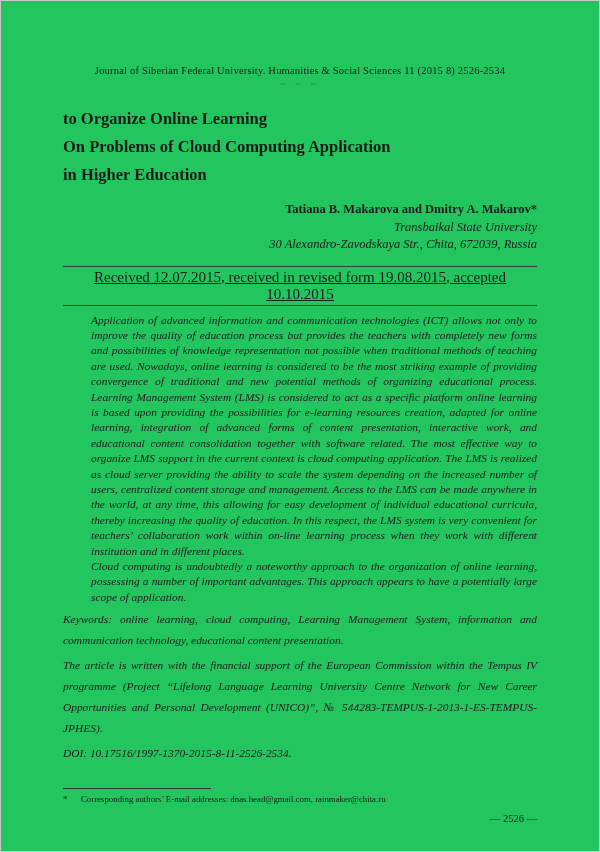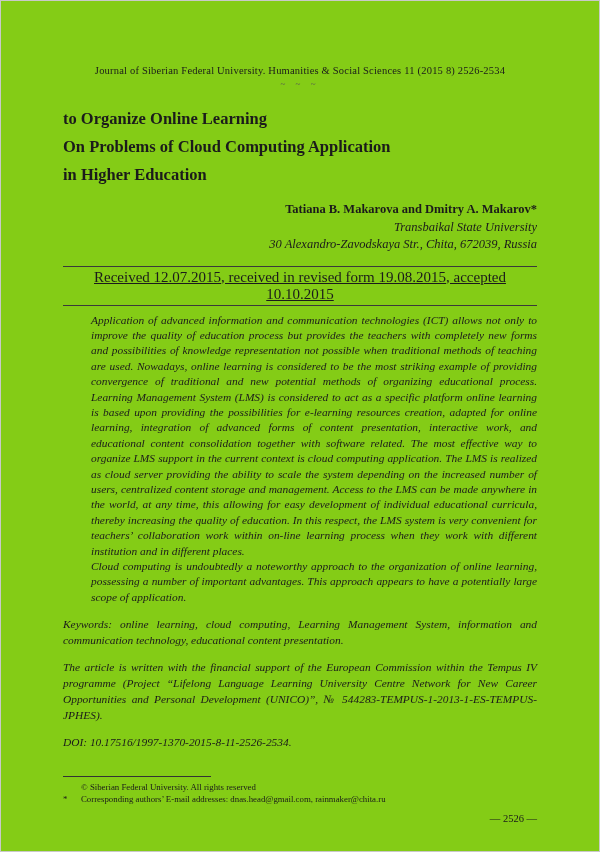--- a/index.html
+++ b/index.html
@@ -7,21 +7,21 @@
   body {
     width: 600px; height: 852px;
     font-family: "Liberation Serif", serif;
     color: #1b1b1b;
     position: relative;
     overflow: hidden;
   }
   .page {
     position: absolute; inset: 0;
     border: 1px solid #c9c9c9;
-    background: #84cc16;
+    background: #22c55e;
     padding: 0 62px;
   }
   .journal-header {
     margin-top: 64px;
     text-align: center;
     font-size: 10.5px;
     letter-spacing: 0.2px;
   }
   .tilde-row {
     text-align: center;
@@ -60,24 +60,24 @@
   .abstract {
     margin-top: 7px;
     font-style: italic;
     font-size: 11.4px;
     line-height: 15.4px;
     text-align: justify;
     margin-left: 28px;
   }
   .abstract p + p { margin-top: 0px; }
   .para {
-    margin-top: 11px;
+    margin-top: 4px;
     font-style: italic;
     font-size: 11.4px;
-    line-height: 16px;
+    line-height: 21px;
     text-align: justify;
   }
   .footer {
     position: absolute;
     left: 62px; right: 62px; bottom: 26px;
     font-size: 8.8px;
     line-height: 12px;
   }
   .footer-rule {
     width: 148px;
@@ -123,21 +123,20 @@
 
   <div class="para">Keywords: online learning, cloud computing, Learning Management System, information and communication technology, educational content presentation.</div>
 
   <div class="para">The article is written with the financial support of the European Commission within the Tempus IV programme (Project “Lifelong Language Learning University Centre Network for New Career Opportunities and Personal Development (UNICO)”, № 544283-TEMPUS-1-2013-1-ES-TEMPUS-JPHES).</div>
 
   <div class="para">DOI:  10.17516/1997-1370-2015-8-11-2526-2534.</div>
 
 
   <div class="footer">
     <div class="footer-rule"></div>
-    <div class="footer-copyright">© Siberian Federal University.  All rights reserved</div>
     <div class="footer-note">
       <span class="asterisk">*</span>
       <span>Corresponding authors’ E-mail addresses: dnas.head@gmail.com, rainmaker@chita.ru</span>
     </div>
     <div class="page-number">—  2526  —</div>
   </div>
 
 </div>
 
 </body></html>

